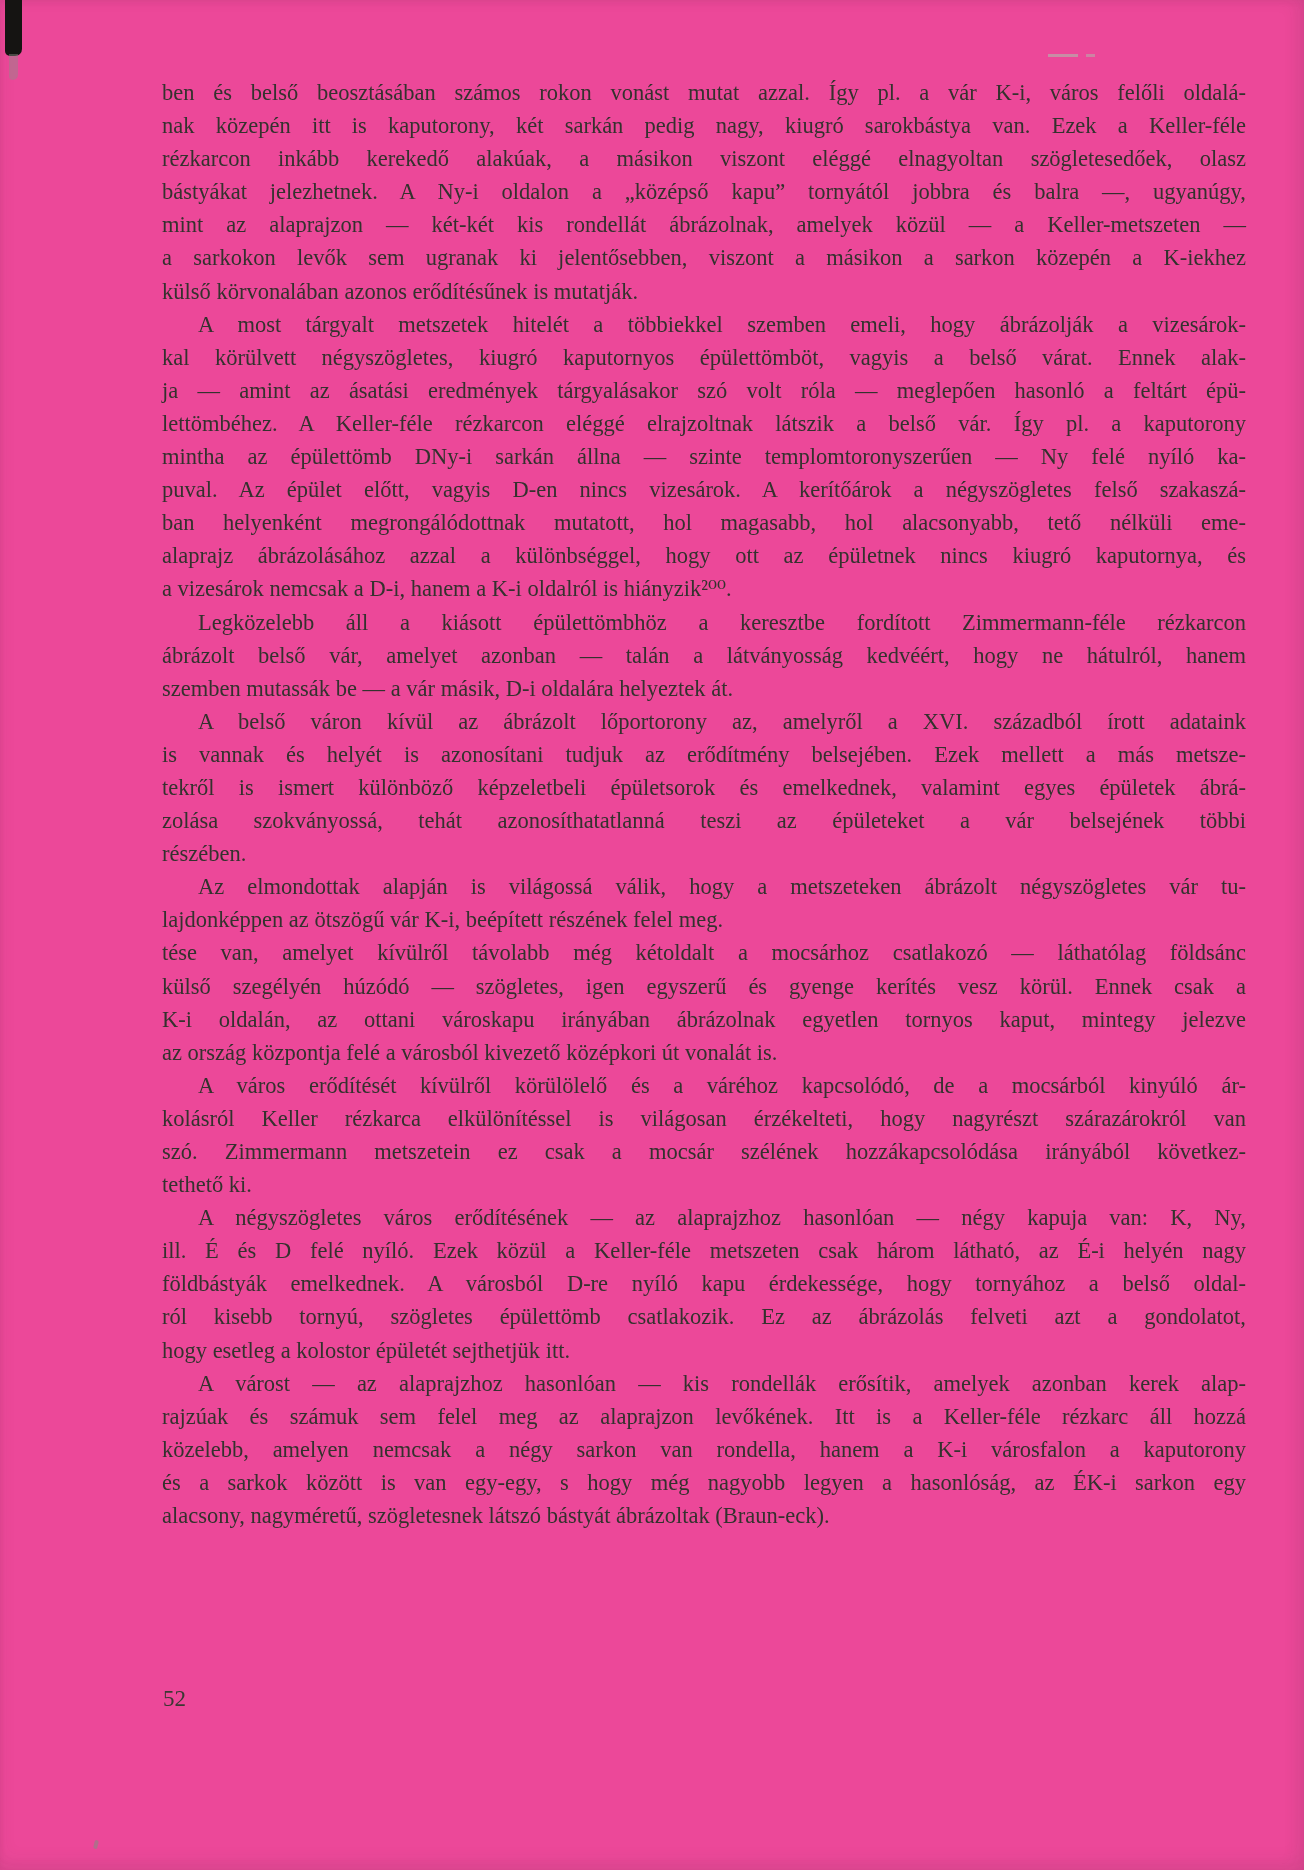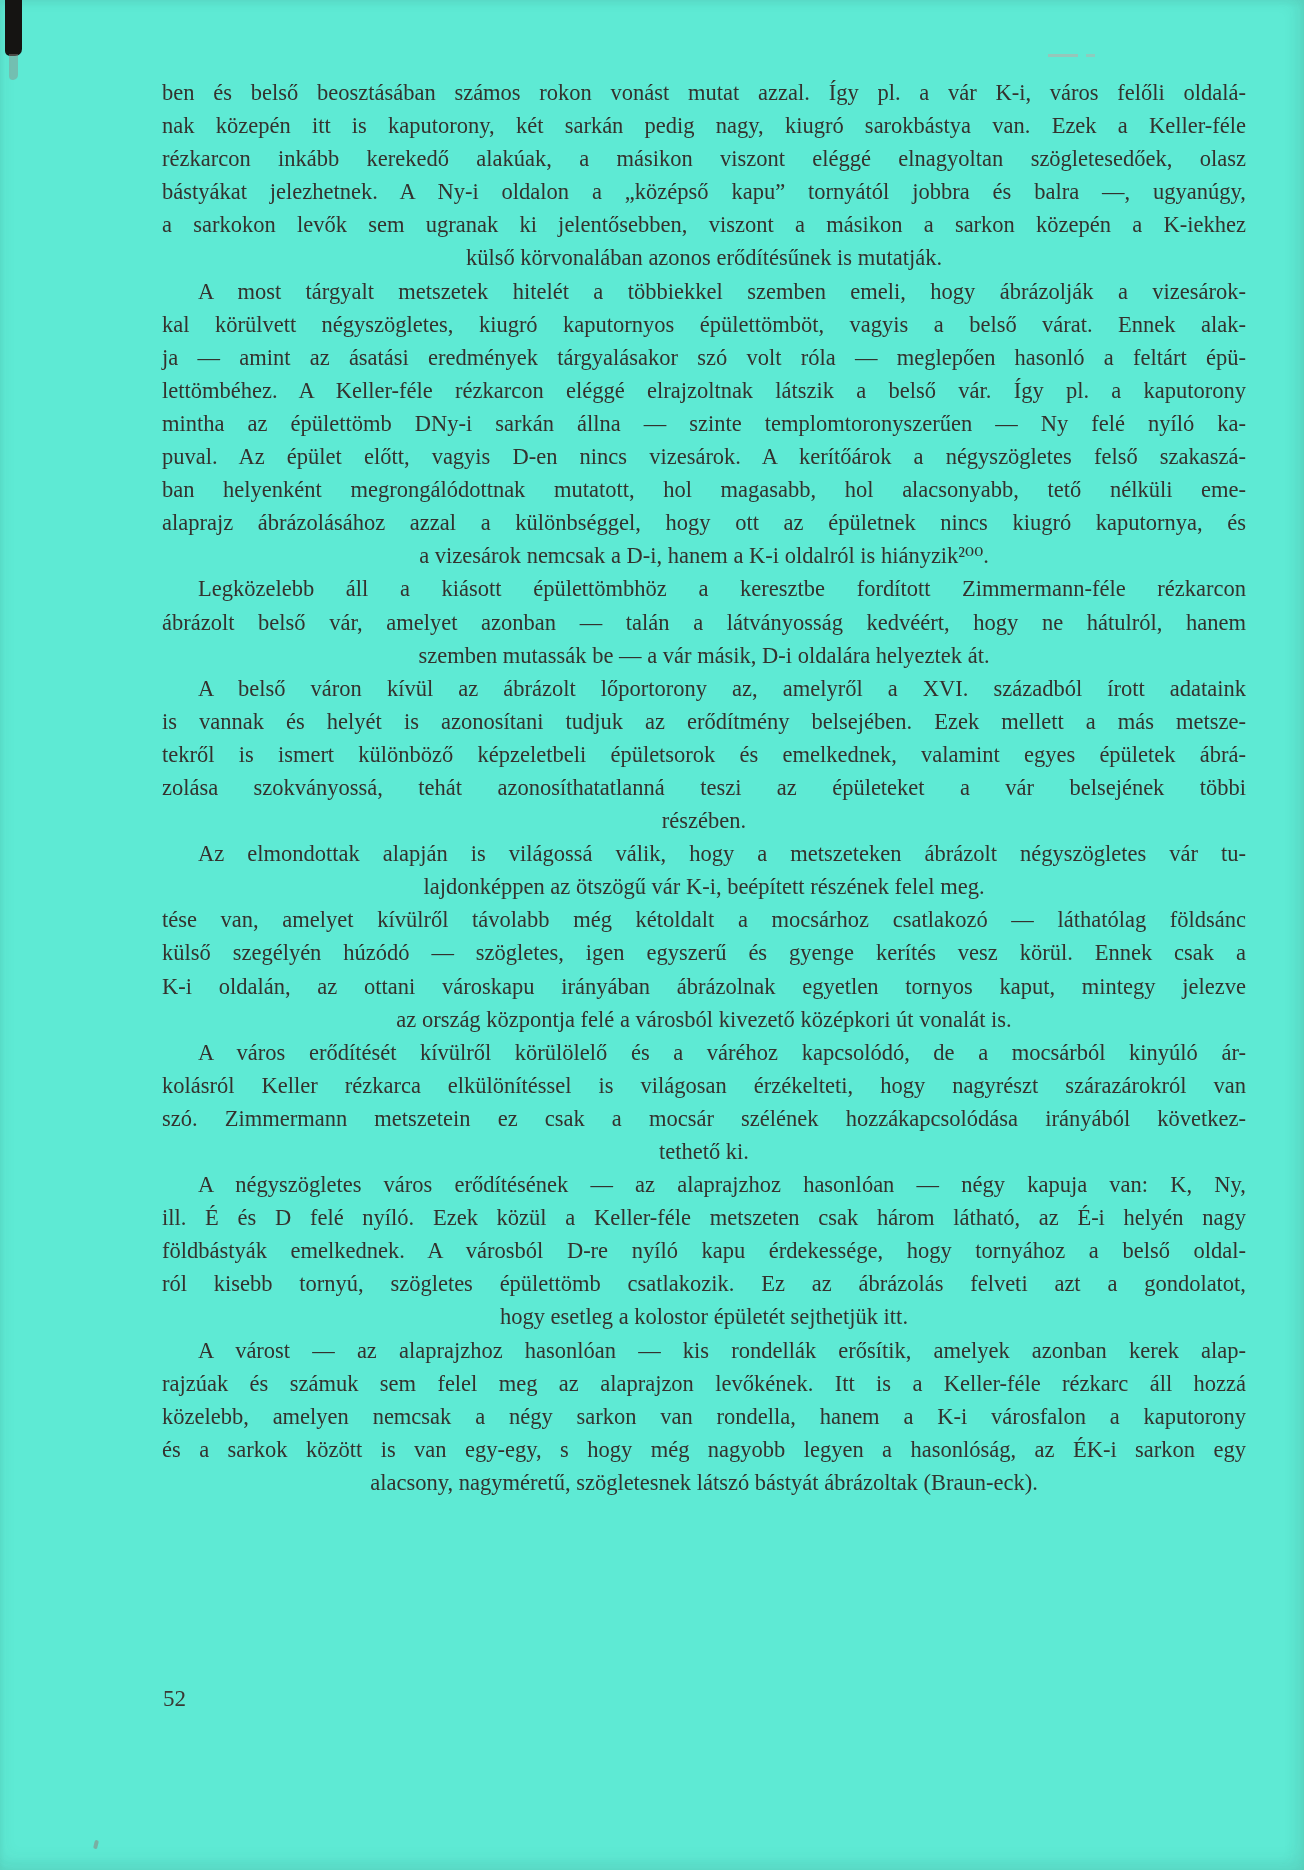--- a/index.html
+++ b/index.html
@@ -5,42 +5,42 @@
   html, body {
     margin: 0;
     padding: 0;
     background: #e9e8e4;
   }
   .page {
     position: relative;
     width: 1304px;
     height: 1870px;
     margin: 0 auto;
-    background: #5eead4;
+    background: #ec4899;
     overflow: hidden;
     box-shadow:
       inset -7px 0 16px rgba(60,58,52,0.07),
       inset 0 -9px 18px rgba(60,58,52,0.07),
       inset 0 3px 6px rgba(60,58,52,0.04);
     font-family: "Liberation Serif", "DejaVu Serif", serif;
     color: #34322e;
   }
   .text-block {
     position: absolute;
     left: 162px;
     top: 76px;
     width: 1084px;
     font-size: 22.5px;
     line-height: 33.1px;
     text-rendering: optimizeLegibility;
   }
   .para { margin: 0; }
   .line {
     white-space: normal;
-    text-align: center;
+    text-align: left;
   }
   .line.j {
     text-align: justify;
     text-align-last: justify;
     text-justify: inter-word;
   }
   .line.indent { text-indent: 36px; }
   .page-number {
     position: absolute;
     left: 163px;
@@ -91,20 +91,21 @@
   <div class="artifact edge-blot-top-left"></div>
   <div class="artifact edge-blot-tail"></div>
   <div class="artifact top-right-dash-1"></div>
   <div class="artifact top-right-dash-2"></div>
   <main class="text-block">
       <div class="para">
         <div class="line j">ben és belső beosztásában számos rokon vonást mutat azzal. Így pl. a vár K-i, város felőli oldalá-</div>
         <div class="line j">nak közepén itt is kaputorony, két sarkán pedig nagy, kiugró sarokbástya van. Ezek a Keller-féle</div>
         <div class="line j">rézkarcon inkább kerekedő alakúak, a másikon viszont eléggé elnagyoltan szögletesedőek, olasz</div>
         <div class="line j">bástyákat jelezhetnek. A Ny-i oldalon a „középső kapu” tornyától jobbra és balra —, ugyanúgy,</div>
+        <div class="line j">mint az alaprajzon — két-két kis rondellát ábrázolnak, amelyek közül — a Keller-metszeten —</div>
         <div class="line j">a sarkokon levők sem ugranak ki jelentősebben, viszont a másikon a sarkon közepén a K-iekhez</div>
         <div class="line">külső körvonalában azonos erődítésűnek is mutatják.</div>
       </div>
       <div class="para">
         <div class="line j indent">A most tárgyalt metszetek hitelét a többiekkel szemben emeli, hogy ábrázolják a vizesárok-</div>
         <div class="line j">kal körülvett négyszögletes, kiugró kaputornyos épülettömböt, vagyis a belső várat. Ennek alak-</div>
         <div class="line j">ja — amint az ásatási eredmények tárgyalásakor szó volt róla — meglepően hasonló a feltárt épü-</div>
         <div class="line j">lettömbéhez. A Keller-féle rézkarcon eléggé elrajzoltnak látszik a belső vár. Így pl. a kaputorony</div>
         <div class="line j">mintha az épülettömb DNy-i sarkán állna — szinte templomtoronyszerűen — Ny felé nyíló ka-</div>
         <div class="line j">puval. Az épület előtt, vagyis D-en nincs vizesárok. A kerítőárok a négyszögletes felső szakaszá-</div>

